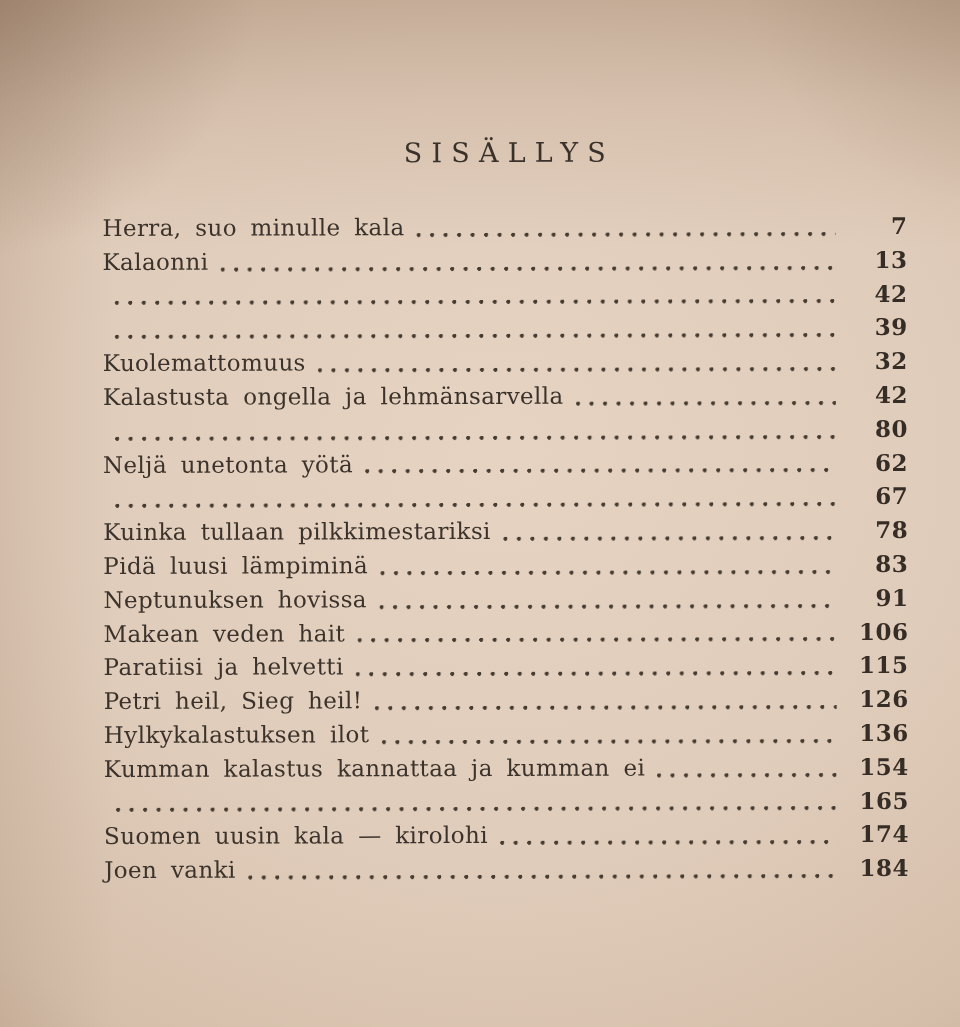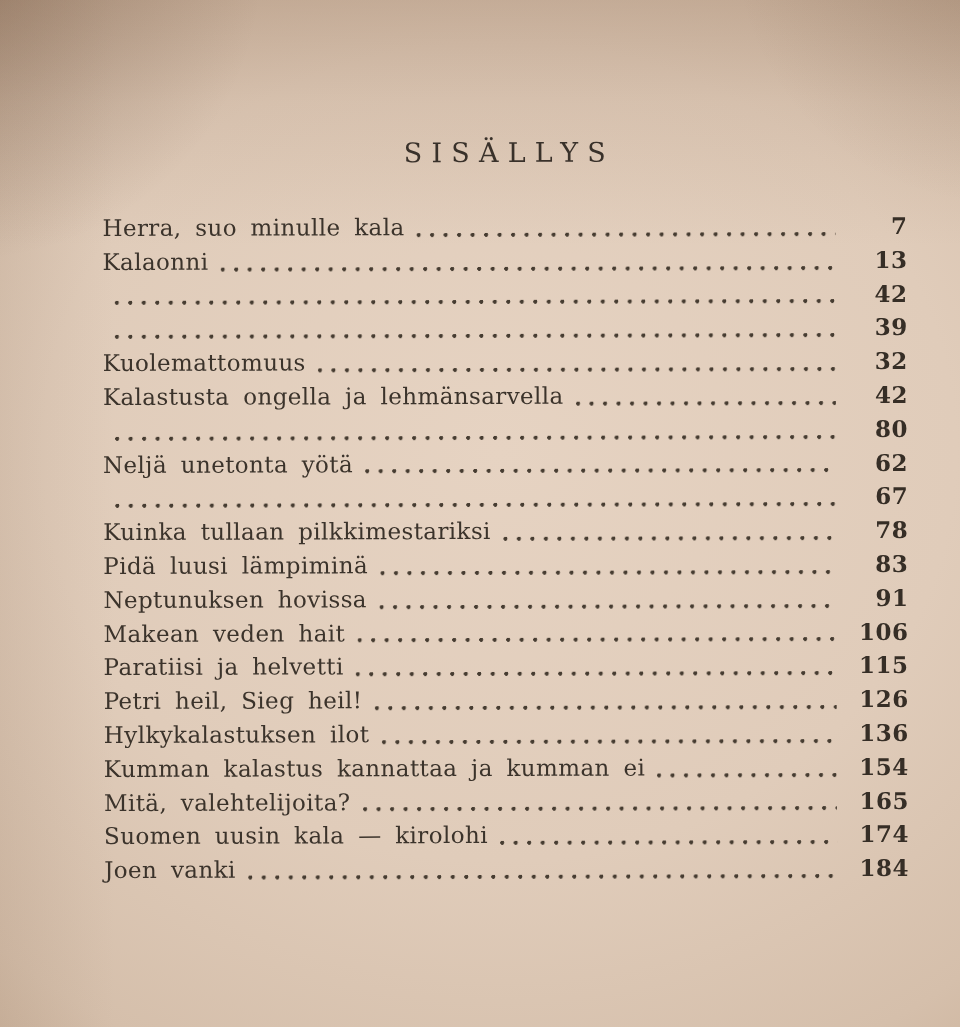--- a/index.html
+++ b/index.html
@@ -160,21 +160,20 @@
           <span class="entry-title">Hylkykalastuksen ilot</span>
           <span class="dots"></span>
           <span class="page-num">136</span>
         </div>
         <div class="toc-row">
           <span class="entry-title">Kumman kalastus kannattaa ja kumman ei</span>
           <span class="dots"></span>
           <span class="page-num">154</span>
         </div>
         <div class="toc-row">
-          <span class="entry-title">Mitä, valehtelijoita?</span>
           <span class="dots"></span>
           <span class="page-num">165</span>
         </div>
         <div class="toc-row">
           <span class="entry-title">Suomen uusin kala — kirolohi</span>
           <span class="dots"></span>
           <span class="page-num">174</span>
         </div>
         <div class="toc-row">
           <span class="entry-title">Joen vanki</span>

